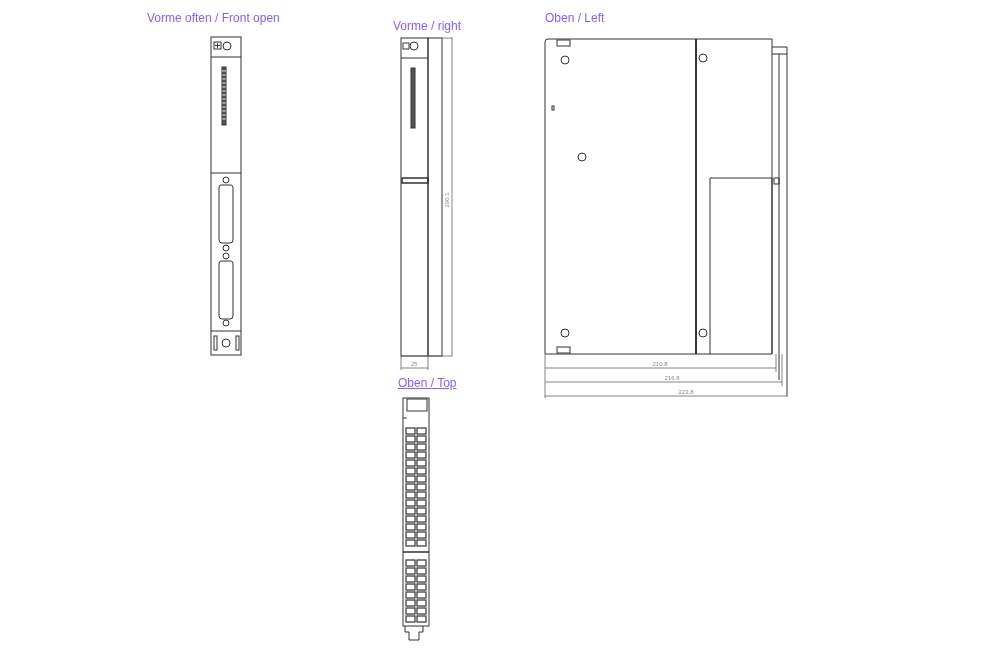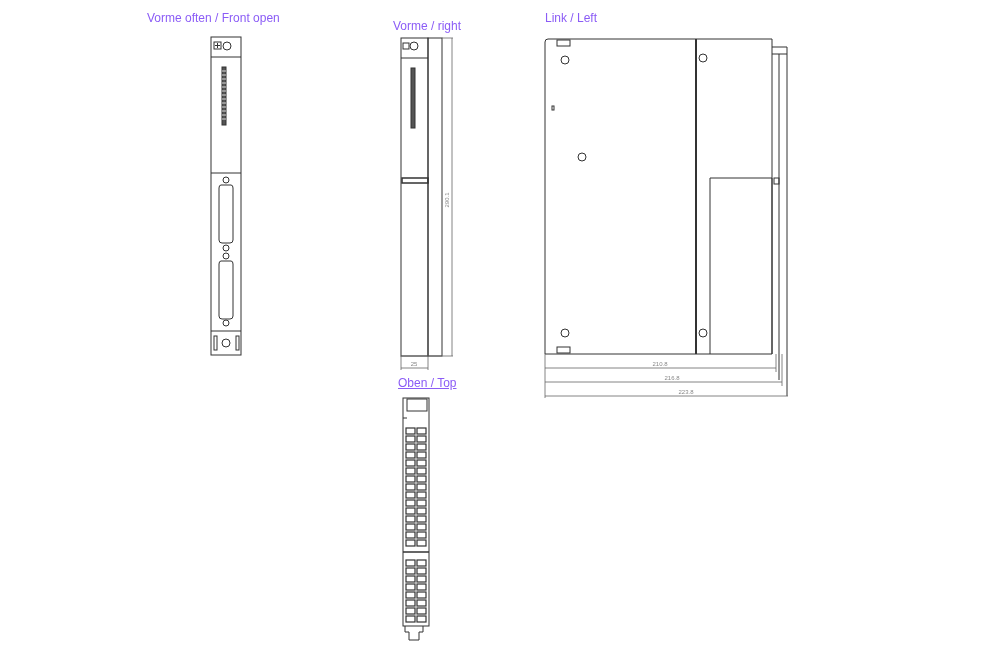--- a/index.html
+++ b/index.html
@@ -6,21 +6,21 @@
   body{width:1000px;height:650px;position:relative;overflow:hidden;font-family:"Liberation Sans",sans-serif;}
   .title{position:absolute;font-size:12px;color:#8b5cf6;white-space:nowrap;}
   svg{position:absolute;left:0;top:0;}
   .dim{font-family:"Liberation Sans",sans-serif;font-size:6px;fill:#888;}
 </style>
 </head>
 <body>
 
 <div class="title" style="left:147px;top:11px;">Vorme often / Front open</div>
 <div class="title" style="left:393px;top:19px;">Vorme / right</div>
-<div class="title" style="left:545px;top:11px;">Link / Left</div>
+<div class="title" style="left:545px;top:11px;">Oben / Left</div>
 <div class="title" style="left:398px;top:376px;text-decoration:underline;">Oben / Top</div>
 
 <svg width="1000" height="650" viewBox="0 0 1000 650">
   <g fill="none" stroke="#333" stroke-width="1">
 
     <g>
       <rect x="211" y="37" width="30" height="318"></rect>
       <line x1="211" y1="57" x2="241" y2="57"></line>
       <line x1="211" y1="173" x2="241" y2="173"></line>
       <line x1="211" y1="331" x2="241" y2="331"></line>

